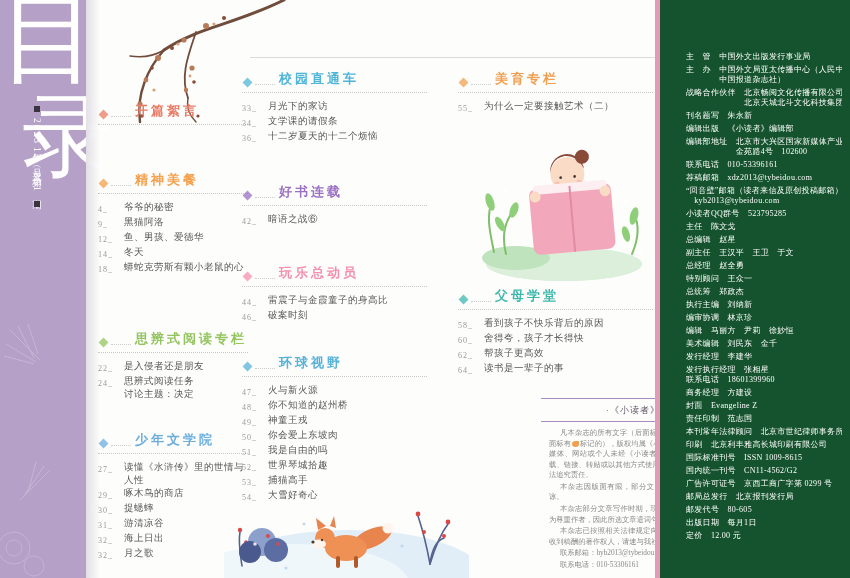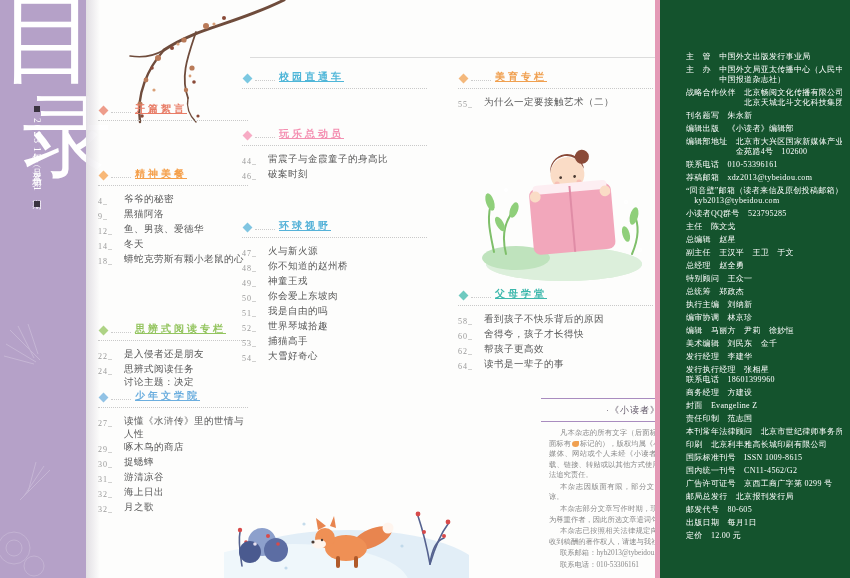--- a/index.html
+++ b/index.html
@@ -18,29 +18,29 @@
     background:linear-gradient(to right,rgba(60,40,80,.14),rgba(60,40,80,0));}
 
   
   .content{position:absolute;left:86px;top:0;width:570px;height:578px;}
   .top-rule{position:absolute;left:164px;top:57px;width:405px;height:1px;background:#dcdcdc;}
 
   .col{position:absolute;}
   .toc-section{margin:0;}
   #col1 .toc-section:nth-child(2){margin-top:46px;}
   #col1 .toc-section:nth-child(3){margin-top:54px;}
-  #col1 .toc-section:nth-child(4){}
+  #col1 .toc-section:nth-child(4){margin-top:30px;}
   #col2 .toc-section:nth-child(2){margin-top:38px;}
   #col2 .toc-section:nth-child(3){margin-top:36px;}
   #col2 .toc-section:nth-child(4){margin-top:30px;}
 
   .sec-head{display:flex;align-items:flex-end;border-bottom:1px dotted #c9c9c9;padding-bottom:4px;}
   .sec-icon{width:7px;height:7px;transform:rotate(45deg);opacity:.75;margin:0 2px 2px 2px;flex:none;}
   .sec-leader{width:20px;border-bottom:1px dotted #cccccc;margin:0 4px 3px 2px;flex:none;}
-  .sec-title{font-size:10px;font-weight:bold;letter-spacing:3px;white-space:nowrap;text-decoration:underline;}
+  .sec-title{font-size:13px;font-weight:bold;letter-spacing:3px;white-space:nowrap;}
   .sec-items{padding-top:7px;}
   .toc-item{display:flex;align-items:flex-start;line-height:13px;}
   .toc-item .pg{width:26px;flex:none;font-size:8px;color:#999;padding-top:2px;letter-spacing:1px;}
   .toc-item .tt{font-size:9.5px;color:#575757;letter-spacing:.5px;}
 
   
   .statement{position:absolute;left:455px;top:398px;width:208px;border-top:1px solid #a98cbf;border-bottom:1px solid #a98cbf;}
   .stmt-title{text-align:center;font-size:9px;color:#5f5566;letter-spacing:1px;padding:5px 0 4px 0;border-bottom:1px solid #a98cbf;}
   .stmt-body{padding:6px 8px 7px 8px;}
   .stmt-body p{margin:0 0 1px 0;font-size:7.3px;line-height:1.45;color:#8a8a8a;text-align:justify;text-indent:1.5em;}
@@ -235,20 +235,55 @@
             </div>
           </div>
         </div>
       </section>
     <section id="col2" class="col" style="left:156px;top:70px;width:185px;">
         <div class="toc-section">
           <div class="sec-head">
             <span class="sec-icon" style="background: rgb(79, 182, 216);"></span>
             <span class="sec-leader"></span>
             <span class="sec-title" style="color: rgb(79, 182, 216);">校园直通车</span>
+          </div>
+          <div class="sec-items">
+            <div class="toc-item">
+              <span class="pg">33_</span>
+              <span class="tt">
+                <div>月光下的家访</div>
+              </span>
+            </div>
+            <div class="toc-item">
+              <span class="pg">34_</span>
+              <span class="tt">
+                <div>文学课的请假条</div>
+              </span>
+            </div>
+            <div class="toc-item">
+              <span class="pg">36_</span>
+              <span class="tt">
+                <div>十二岁夏天的十二个烦恼</div>
+              </span>
+            </div>
+          </div>
+        </div>
+        <div class="toc-section">
+          <div class="sec-head">
+            <span class="sec-icon" style="background: rgb(154, 112, 194);"></span>
+            <span class="sec-leader"></span>
+            <span class="sec-title" style="color: rgb(154, 112, 194);">好书连载</span>
+          </div>
+          <div class="sec-items">
+            <div class="toc-item">
+              <span class="pg">42_</span>
+              <span class="tt">
+                <div>暗语之战⑥</div>
+              </span>
+            </div>
           </div>
         </div>
         <div class="toc-section">
           <div class="sec-head">
             <span class="sec-icon" style="background: rgb(244, 143, 177);"></span>
             <span class="sec-leader"></span>
             <span class="sec-title" style="color: rgb(244, 143, 177);">玩乐总动员</span>
           </div>
           <div class="sec-items">
             <div class="toc-item">

